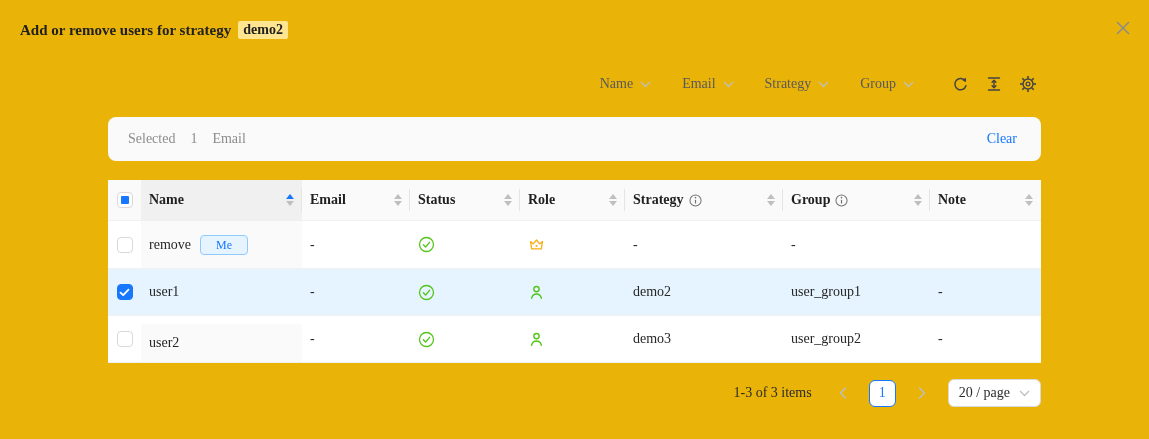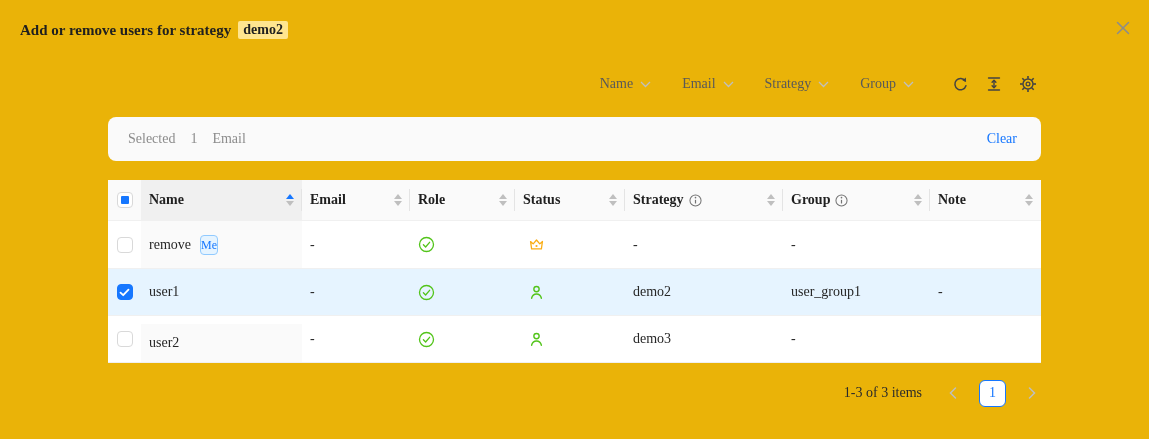--- a/index.html
+++ b/index.html
@@ -49,21 +49,21 @@
   .c-up { width:0; height:0; border-left:4px solid transparent; border-right:4px solid transparent; border-bottom:5px solid #bfbfbf; }
   .c-down { width:0; height:0; border-left:4px solid transparent; border-right:4px solid transparent; border-top:5px solid #bfbfbf; }
   .c-up.active { border-bottom-color:#1677ff; }
 
   
   .checkbox { width:16px; height:16px; border:1px solid #d9d9d9; border-radius:4px; background:#fff; display:inline-flex; align-items:center; justify-content:center; cursor:pointer; flex:none; }
   .checkbox.indeterminate::after { content:""; width:8px; height:8px; background:#1677ff; border-radius:1px; }
   .checkbox.checked { background:#1677ff; border-color:#1677ff; }
 
   
-  .me-badge { margin-left:9px; color:#1677ff; background:#e6f4ff; border:1px solid #91caff; border-radius:4px; font-size:12px; line-height:18px; padding:0 0; }
+  .me-badge { margin-left:9px; color:#1677ff; background:#e6f4ff; border:1px solid #91caff; border-radius:4px; font-size:12px; line-height:18px; padding:0 15px; }
 
   
   .pagination { position:absolute; top:379px; right:108px; height:28px; display:flex; align-items:center; gap:17px; color:#2b2b2b; }
   .pg-total { margin-right:5px; }
   .pg-arrow { display:flex; align-items:center; justify-content:center; width:18px; height:28px; cursor:pointer; }
   .page-btn { min-width:27px; height:27px; border:1px solid #1677ff; border-radius:6px; color:#1677ff; background:#fff; display:flex; align-items:center; justify-content:center; font-weight:500; cursor:pointer; }
   .size-select { height:28px; border:1px solid #d9d9d9; border-radius:6px; display:flex; align-items:center; gap:9px; padding:0 10px; color:#2b2b2b; cursor:pointer; background:#fff; }
 </style>
 </head>
 <body>
@@ -179,32 +179,32 @@
           </div>
           <div class="th has-divider" style="width: 108px;">
             <span class="label-wrap">
               <span>Email</span>
             </span>
             <span class="sorter">
               <span class="c-up"></span>
               <span class="c-down"></span>
             </span>
           </div>
+          <div class="th has-divider" style="width: 110px;">
+            <span class="label-wrap">
+              <span>Status</span>
+            </span>
+            <span class="sorter">
+              <span class="c-up"></span>
+              <span class="c-down"></span>
+            </span>
+          </div>
           <div class="th has-divider" style="width: 105px;">
             <span class="label-wrap">
               <span>Role</span>
-            </span>
-            <span class="sorter">
-              <span class="c-up"></span>
-              <span class="c-down"></span>
-            </span>
-          </div>
-          <div class="th has-divider" style="width: 110px;">
-            <span class="label-wrap">
-              <span>Status</span>
             </span>
             <span class="sorter">
               <span class="c-up"></span>
               <span class="c-down"></span>
             </span>
           </div>
           <div class="th has-divider" style="width: 158px;">
             <span class="label-wrap">
               <span>Strategy</span>
               <span style="display: flex;">
@@ -326,33 +326,40 @@
           </div>
           <div class="td" style="width: 105px;">
             <span style="display: flex;">
               <svg width="17" height="17" viewBox="0 0 16 16" fill="none" stroke="#52c41a" stroke-width="1.3" stroke-linecap="round">
                 <circle cx="8" cy="4.8" r="2.5"></circle>
                 <path d="M3.4 13.4 C4 10.8 5.8 9.4 8 9.4 C10.2 9.4 12 10.8 12.6 13.4"></path>
               </svg>
             </span>
           </div>
           <div class="td" style="width: 158px;">demo3</div>
+          <div class="td" style="width: 147px;">user_group2</div>
           <div class="td" style="width: 111px;">-</div>
         </div>
       </div>
   </div>
 
   <div class="pagination">
     <span class="pg-total">1-3 of 3 items</span>
     <span class="pg-arrow">
       <svg width="8" height="12" viewBox="0 0 8 12" fill="none" stroke="#bfbfbf" stroke-width="1.5" stroke-linecap="round">
           <path d="M6.5 1 L1.5 6 L6.5 11"></path>
         </svg>
     </span>
     <span class="page-btn">1</span>
     <span class="pg-arrow">
       <svg width="8" height="12" viewBox="0 0 8 12" fill="none" stroke="#bfbfbf" stroke-width="1.5" stroke-linecap="round">
           <path d="M1.5 1 L6.5 6 L1.5 11"></path>
         </svg>
     </span>
+    <span class="size-select">
+      <span>20 / page</span>
+      <svg width="11" height="7" viewBox="0 0 11 7" fill="none" stroke="#bfbfbf" stroke-width="1.3">
+          <path d="M1 1 L5.5 5.5 L10 1"></path>
+        </svg>
+    </span>
   </div>
 
 </div>
 
 </body></html>

